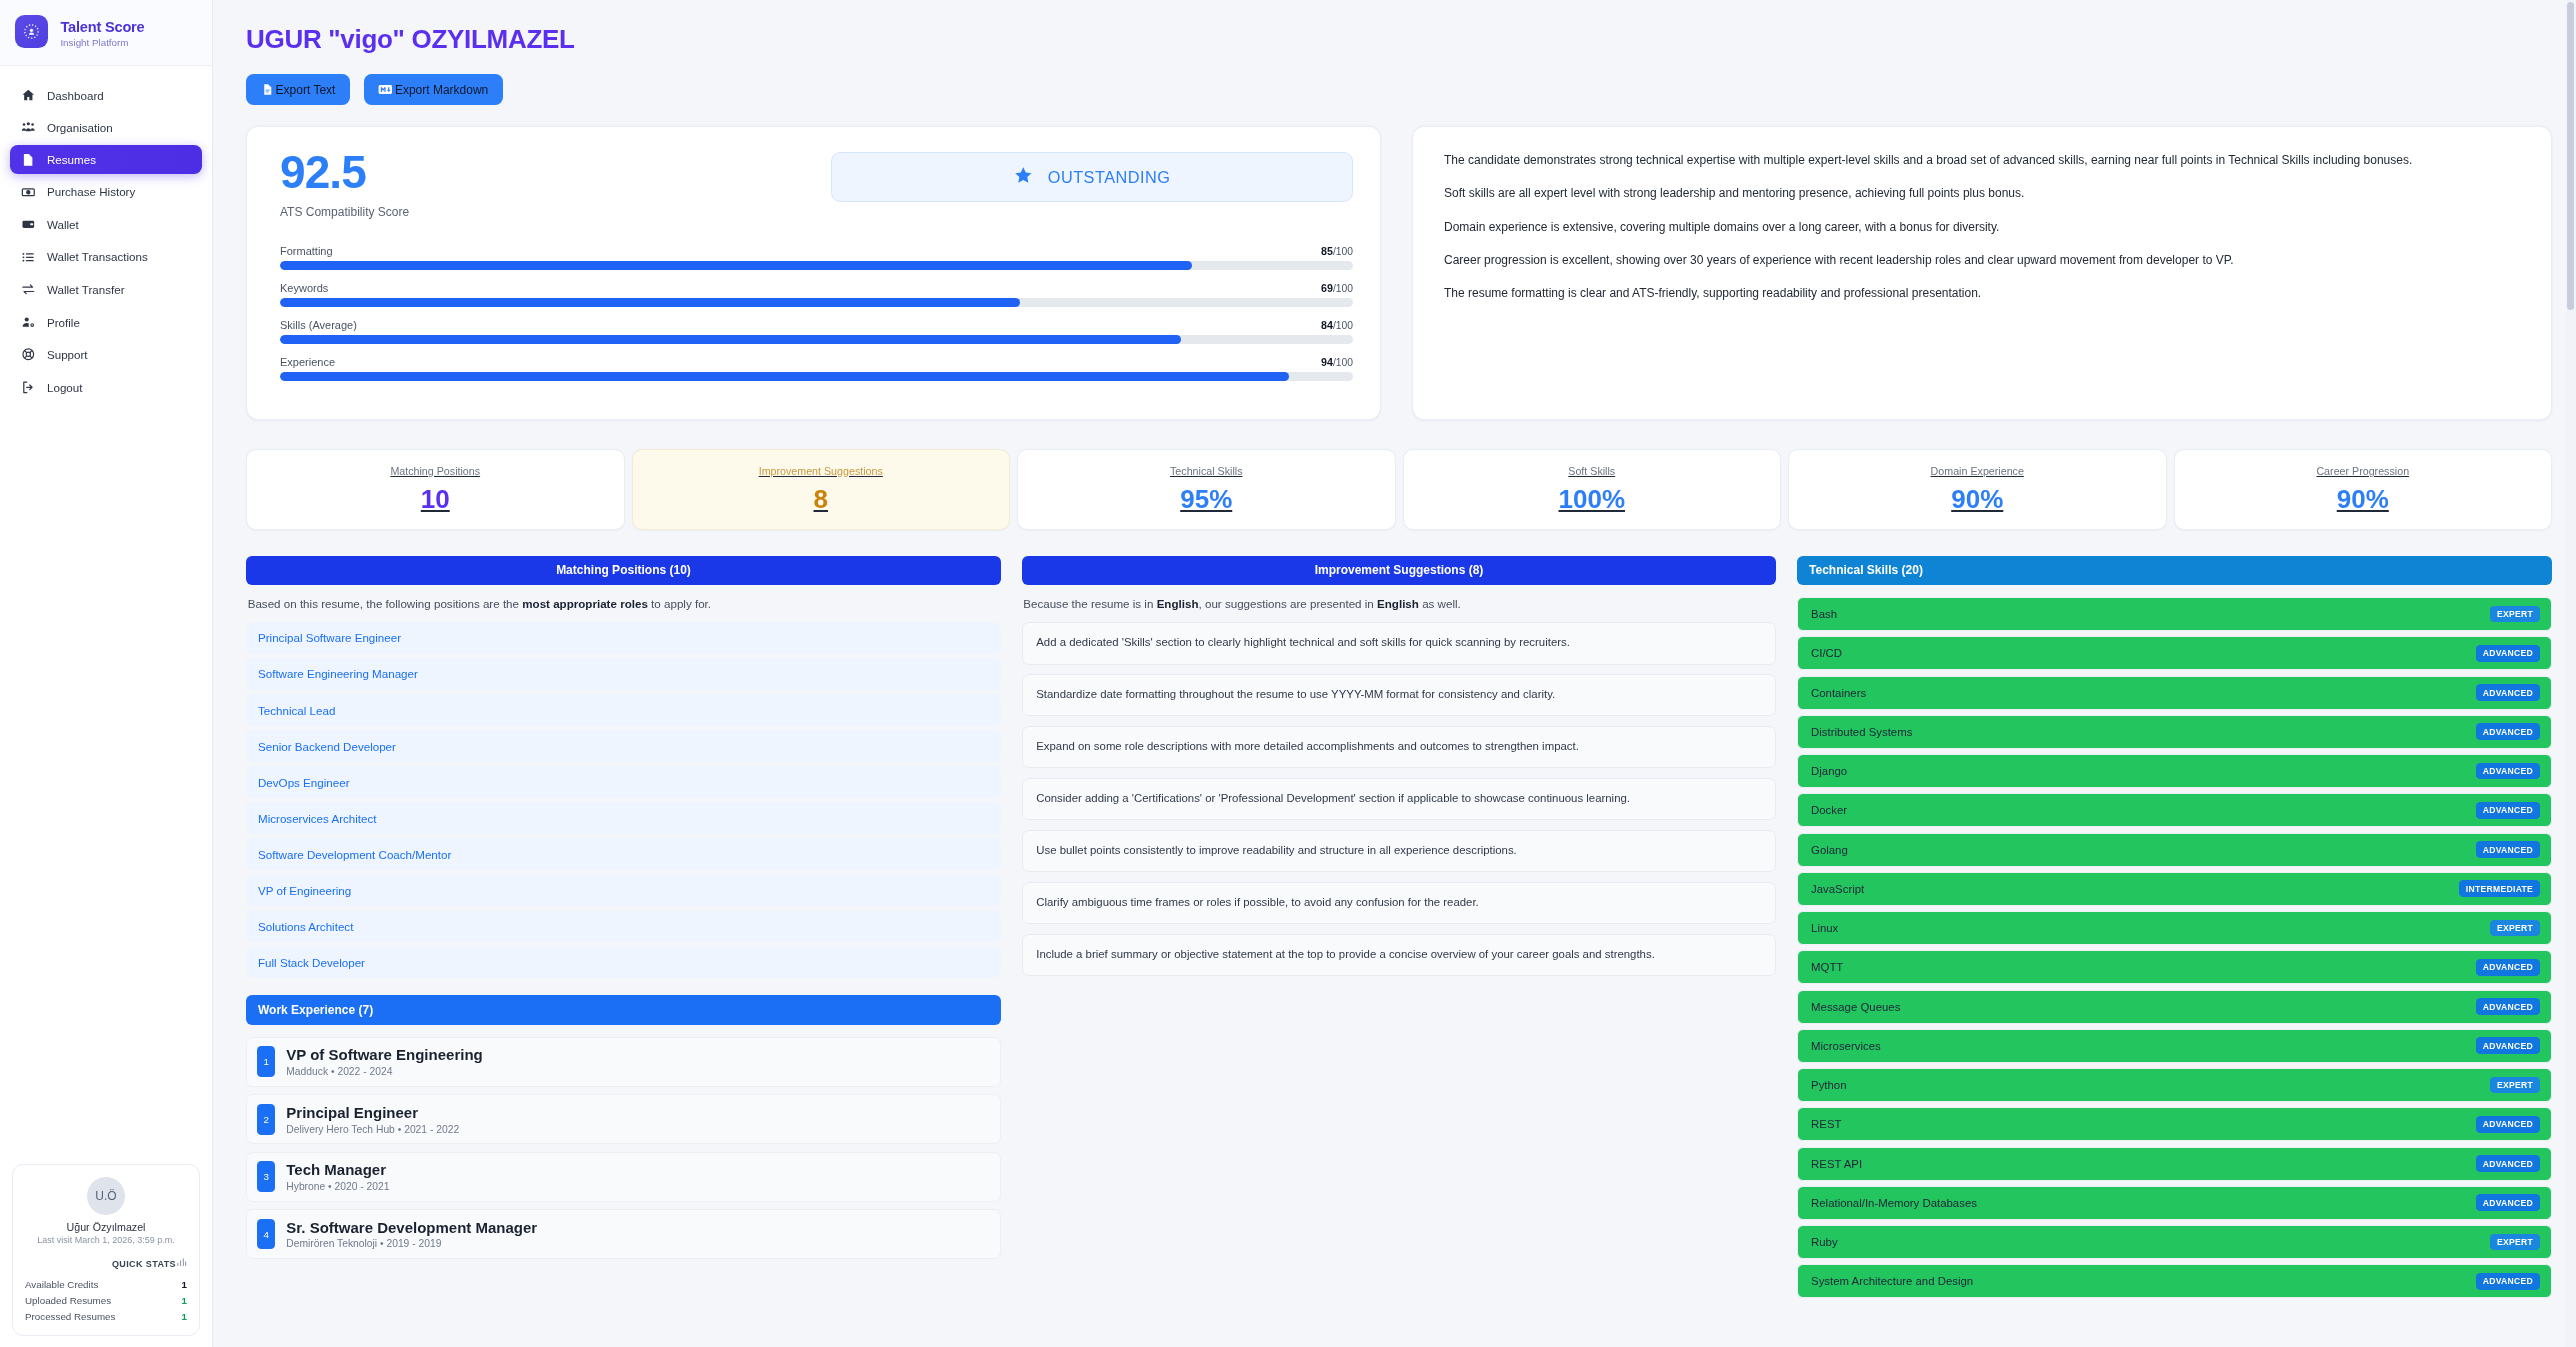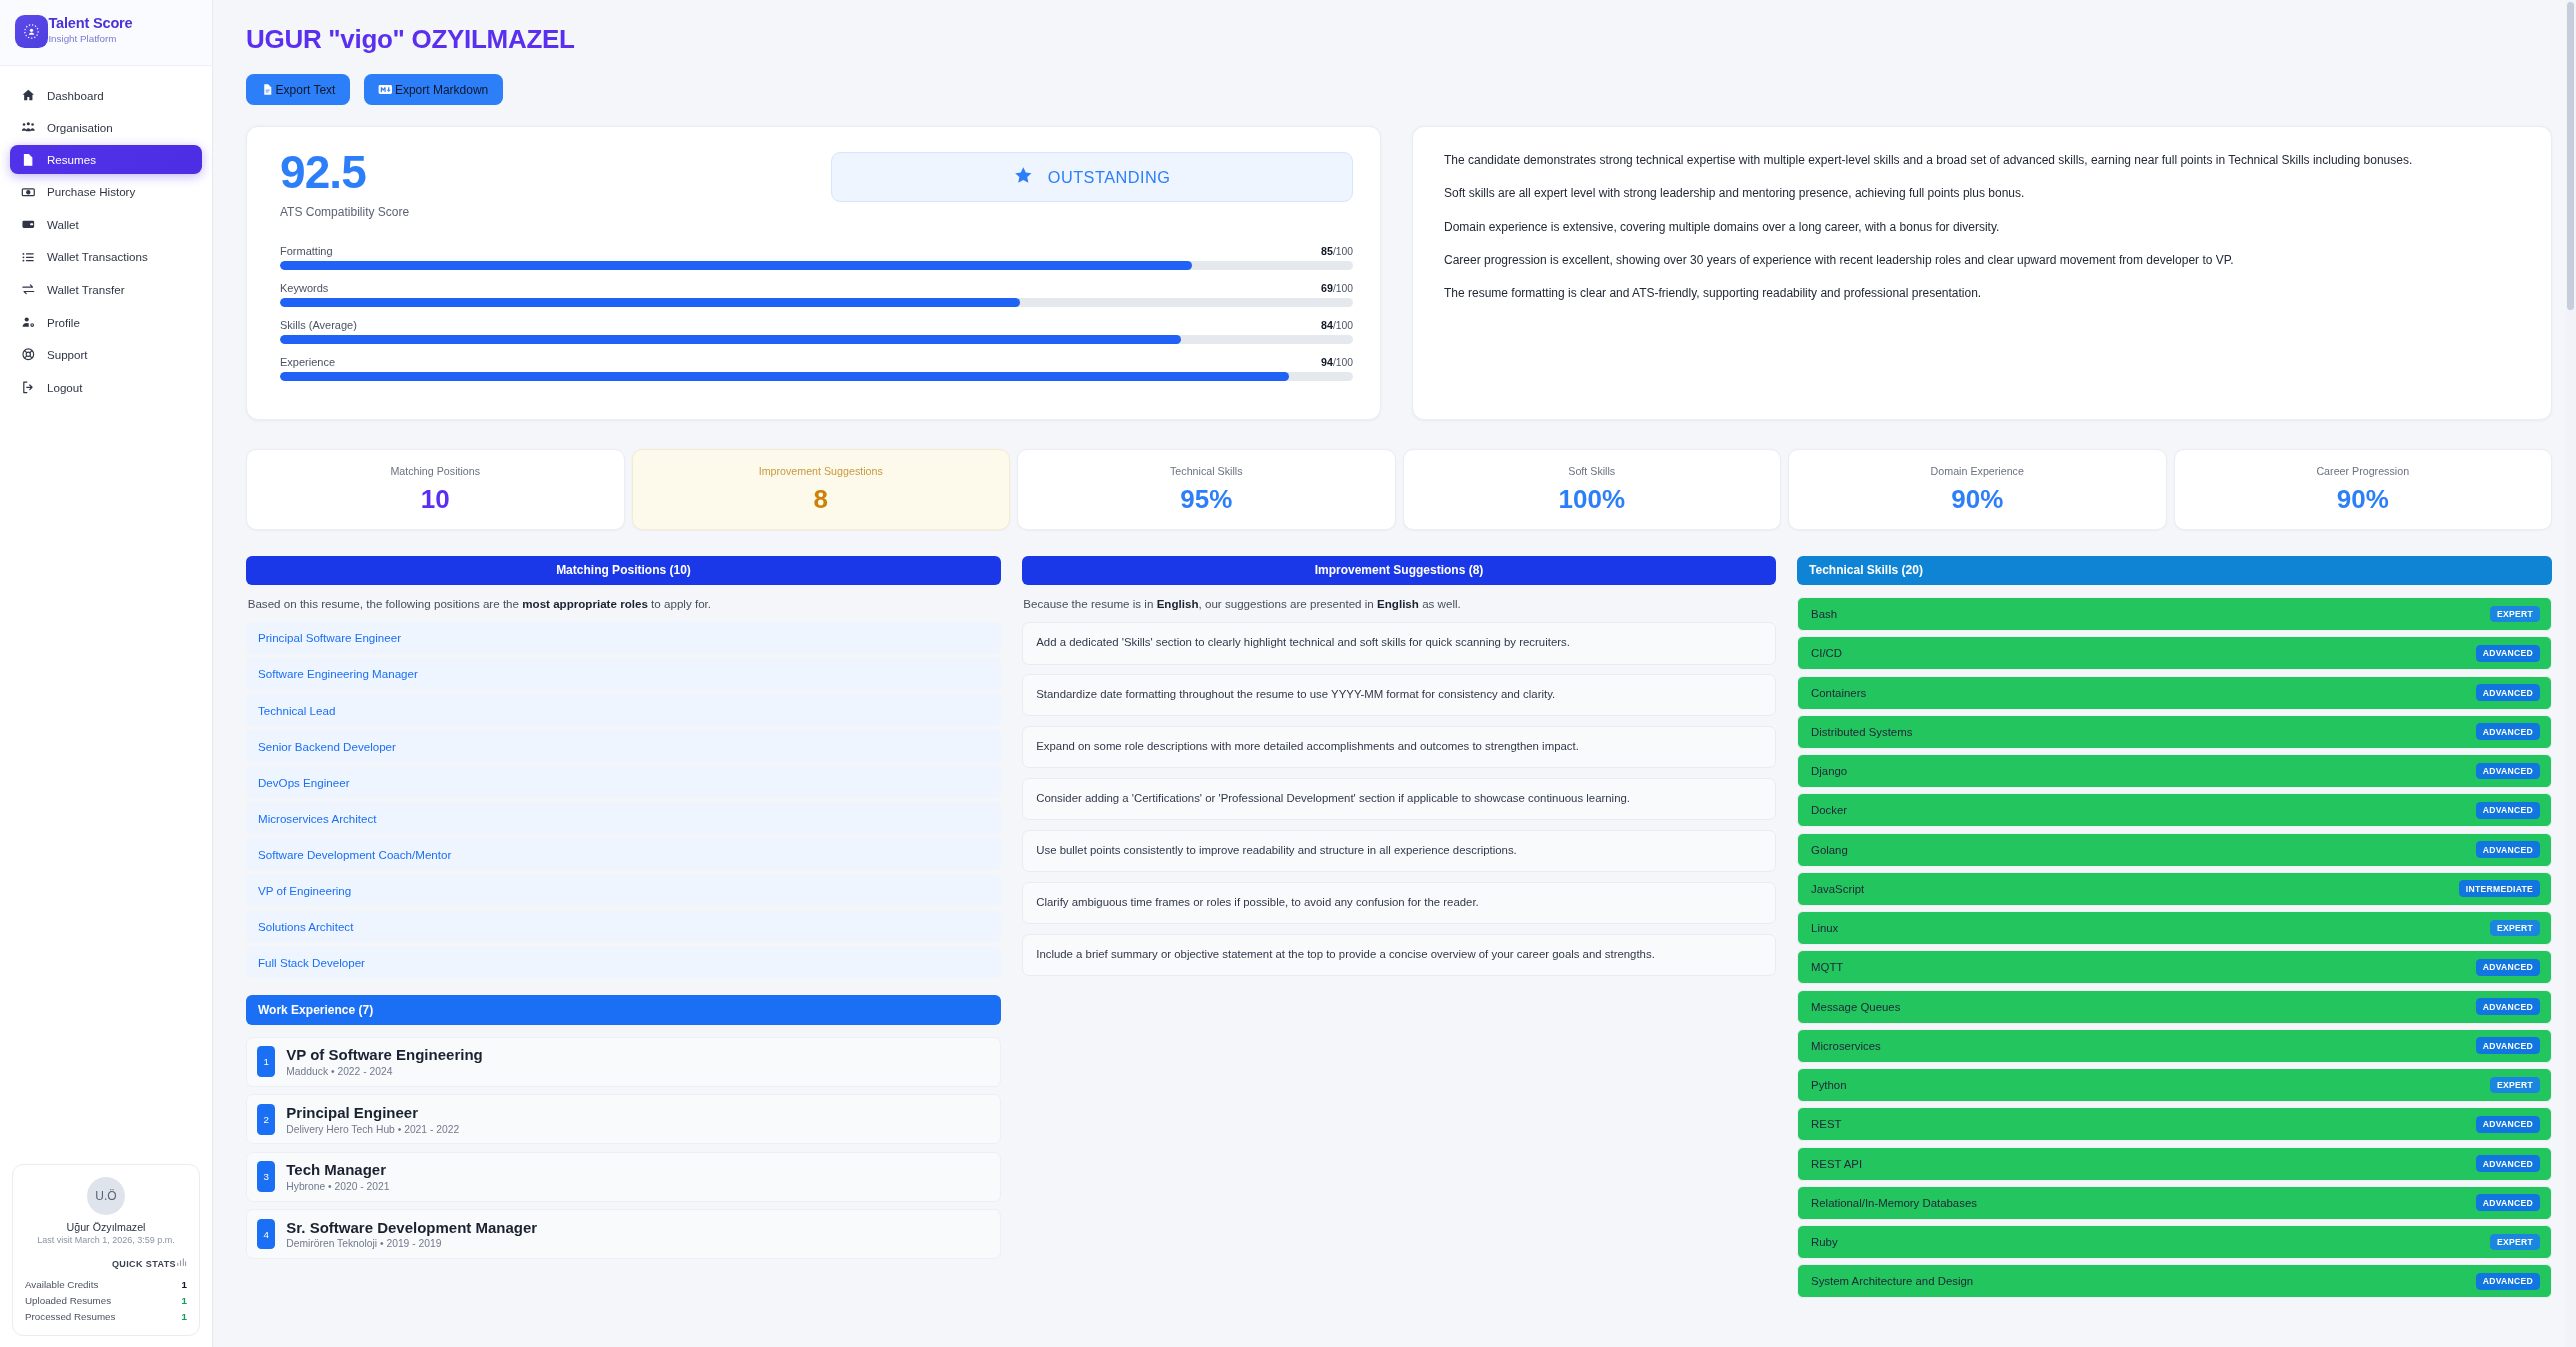--- a/index.html
+++ b/index.html
@@ -14,21 +14,21 @@
 
   
   #sidebar {
     width: 213px; flex: 0 0 213px; height: 1348px;
     background: #ffffff;
     border-right: 0.9px solid #e6eaf0;
     display: flex; flex-direction: column;
     position: relative;
   }
   .brand {
-    display: flex; align-items: flex-start; 
+    display: flex; align-items: flex-end; gap: 12px;
     padding: 15.4px 13.7px 17px 15.4px;
     background: #fafbfe;
     border-bottom: 0.9px solid #eceff5;
   }
   .brand-logo {
     width: 33px; height: 33px; border-radius: 9.4px;
     background: linear-gradient(145deg,#5b4ae8,#4f3fe0);
     display: flex; align-items: center; justify-content: center;
     flex: 0 0 33px;
   }
@@ -118,21 +118,21 @@
   .bar-top { display: flex; justify-content: space-between; align-items: baseline; margin-bottom: 4.3px; }
   .bar-name { font-size: 11px; color: #4a5263; }
   .bar-score { font-size: 10.3px; color: #4a5263; }
   .bar-score b { color: #111827; font-size: 10.7px; }
   .bar-track { height: 8.6px; border-radius: 5.1px; background: #e5e8ec; overflow: hidden; }
   .bar-fill { height: 100%; border-radius: 5.1px; background: #1f62f5; }
 
   .summary-p { font-size: 12px; line-height: 1.5; color: #232a36; margin-bottom: 15.4px; }
 
   
-  .stats-row { display: flex; gap: 7px; margin-top: 29px; }
+  .stats-row { display: flex; gap: 7px; margin-top: 29px; text-decoration: underline; }
   .stat {
     flex: 1 1 0; background: #fff; border: 0.9px solid #e9edf4; border-radius: 10.3px;
     padding: 15.4px 8.6px 17px 8.6px; text-align: center;
     box-shadow: 0 0.9px 1.7px rgba(16,24,40,.04);
   }
   .stat.warn { background: #fdfaec; border-color: #f3ecd2; }
   .stat-lbl { font-size: 10.7px; color: #6b7280; margin-bottom: 8.6px; }
   .stat-val { font-size: 26px; font-weight: bold; line-height: 1; }
 
   

